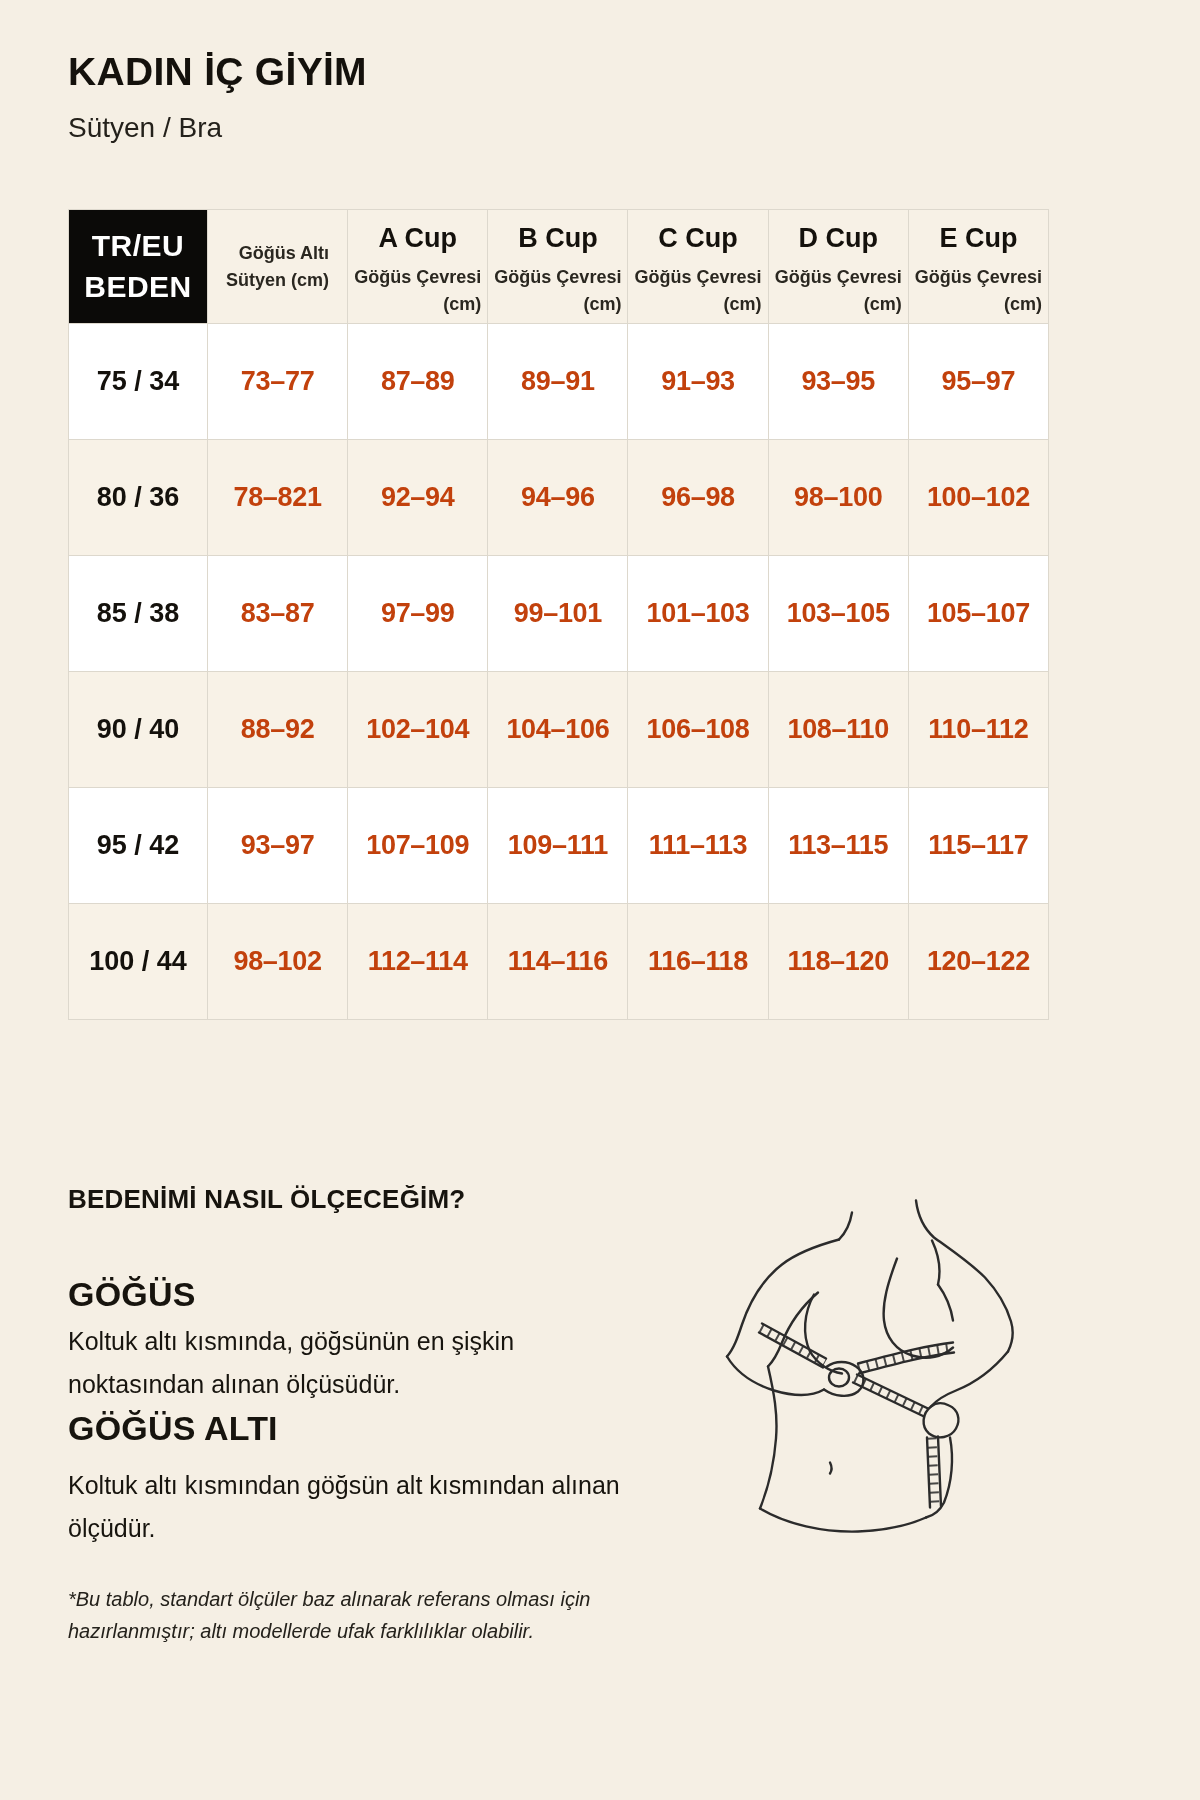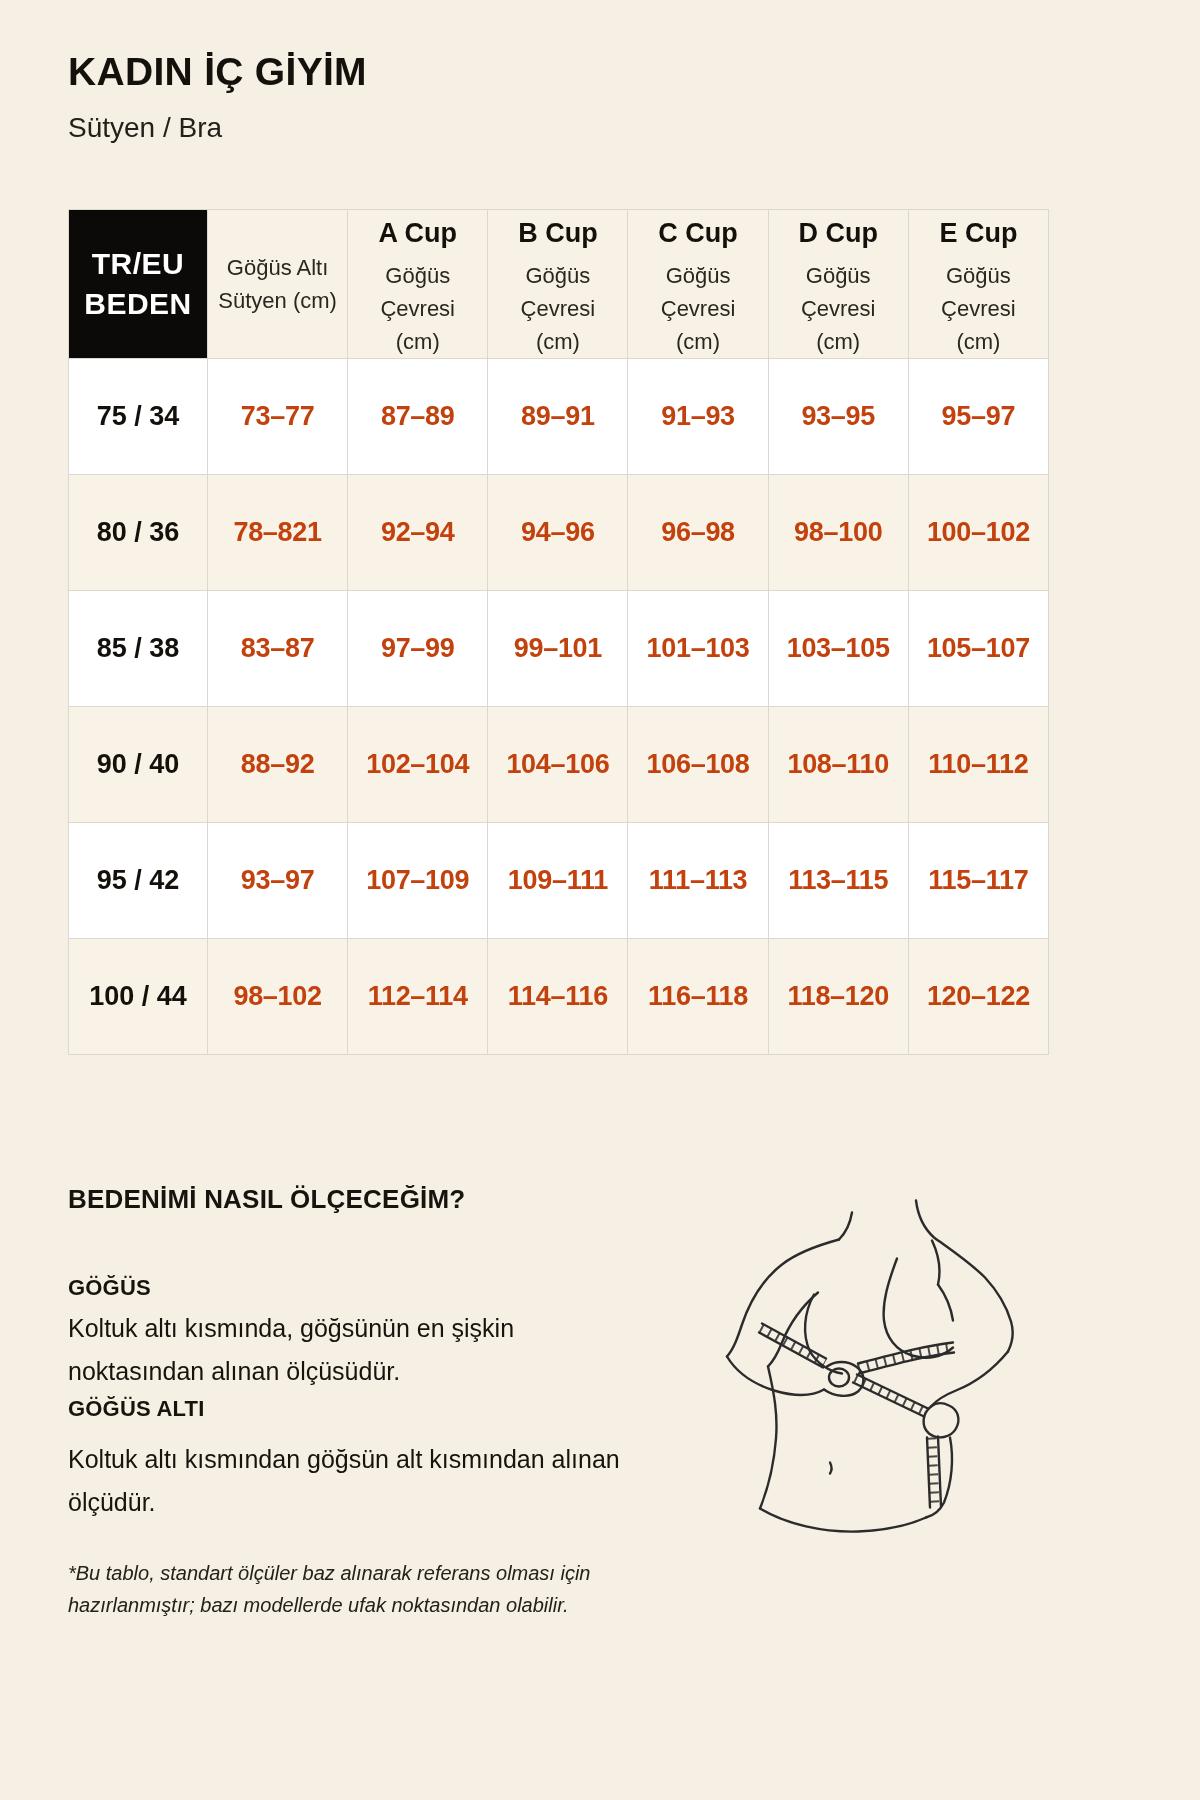--- a/index.html
+++ b/index.html
@@ -29,30 +29,30 @@
   }
   tr.head-row{height:114px;}
   tr.data-row{height:116px;}
   th.corner{
     background:#0b0a08;color:#ffffff;border-color:#0b0a08;
     font-size:30px;font-weight:700;line-height:1.35;letter-spacing:.5px;
   }
   th.sub-col{background:#f7f1e6;font-weight:400;}
   th.cup-col{background:#f7f1e6;font-weight:400;}
   .cup-title{font-size:27px;font-weight:700;color:#14110c;margin:8px 0 10px 0;}
-  .sub-block{display:inline-block;text-align:center;font-size:22px;line-height:1.5;color:#2a2720;font-weight:400;}
+  .sub-block{display:inline-block;text-align:right;font-size:18px;line-height:1.5;color:#2a2720;font-weight:700;}
   tr.data-row:nth-child(odd) td, tr.data-row:nth-child(odd) th.size-cell{background:#ffffff;}
   tr.data-row:nth-child(even) td, tr.data-row:nth-child(even) th.size-cell{background:#f8f2e7;}
   th.size-cell{font-size:27px;font-weight:700;color:#14110c;}
   td.val-cell{font-size:27px;font-weight:700;color:#c2410c;letter-spacing:-.3px;}
 
   
   .howto{position:absolute;left:68px;top:1184px;width:620px;color:#17140e;}
   .howto-heading{font-size:26px;font-weight:700;margin:0 0 60px 0;letter-spacing:.2px;}
-  .sec-title{font-size:22px;font-weight:700;margin:0;letter-spacing:.2px;}
+  .sec-title{font-size:34px;font-weight:700;margin:0;letter-spacing:.2px;}
   .sec-text{font-size:25px;font-weight:400;line-height:1.7;margin:6px 0 4px 0;}
   .sec-text.w1{max-width:525px;}
   .sec-text.w2{max-width:600px;margin-top:16px;}
   .footnote{font-size:20px;font-style:italic;line-height:1.6;margin-top:34px;max-width:575px;color:#24211b;}
 
   
   .figure-wrap{position:absolute;left:700px;top:1198px;width:330px;height:350px;}
   .figure-wrap svg{width:100%;height:100%;display:block;}
 </style>
 </head>
@@ -181,21 +181,21 @@
       </tr>
     </tbody>
   </table>
 
   <div class="howto">
     <h2 class="howto-heading">BEDENİMİ NASIL ÖLÇECEĞİM?</h2>
     <h3 class="sec-title">GÖĞÜS</h3>
     <p class="sec-text w1">Koltuk altı kısmında, göğsünün en şişkin noktasından alınan ölçüsüdür.</p>
     <h3 class="sec-title">GÖĞÜS ALTI</h3>
     <p class="sec-text w2">Koltuk altı kısmından göğsün alt kısmından alınan ölçüdür.</p>
-    <p class="footnote">*Bu tablo, standart ölçüler baz alınarak referans olması için hazırlanmıştır; bazı modellerde ufak noktasından olabilir.</p>
+    <p class="footnote">*Bu tablo, standart ölçüler baz alınarak referans olması için hazırlanmıştır; altı modellerde ufak farklılıklar olabilir.</p>
   </div>
 
   <div class="figure-wrap">
     <svg viewBox="0 0 330 345" xmlns="http://www.w3.org/2000/svg">
       <g stroke="#2b2b2b" stroke-width="2.4" fill="none" stroke-linecap="round" stroke-linejoin="round">
 
         <path d="M152,12 C150,24 146,32 139,39"></path>
         <path d="M216,0 C218,16 224,28 234,37 C252,50 270,62 285,77 C297,90 306,104 311,121 C314,131 313,141 308,151"></path>
         <path d="M232,40 C240,57 241,71 238,84"></path>
 

